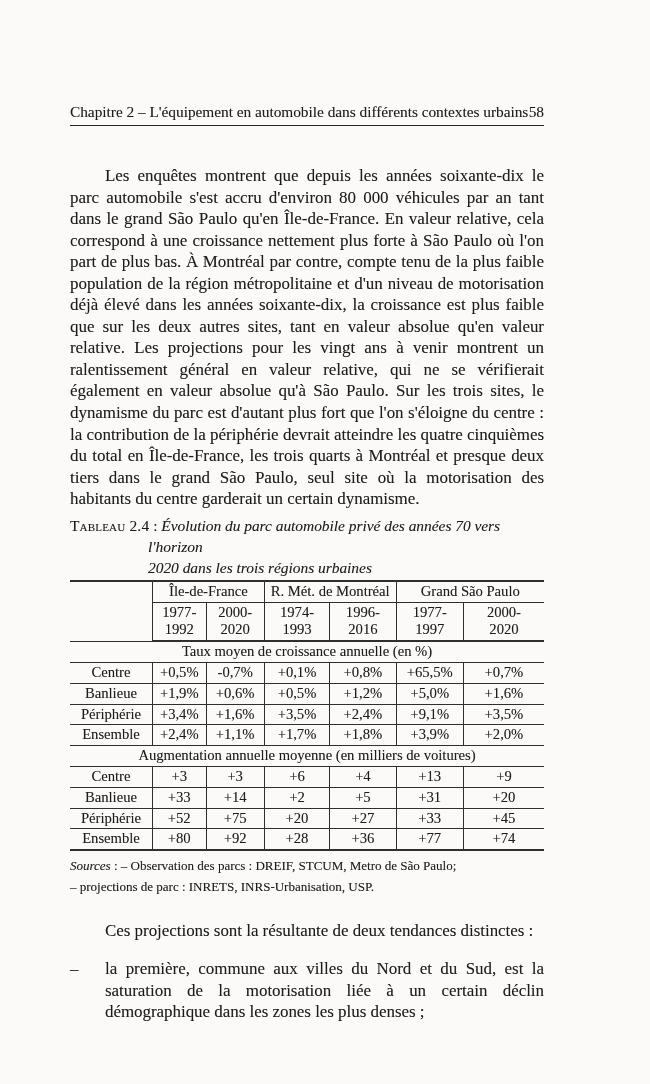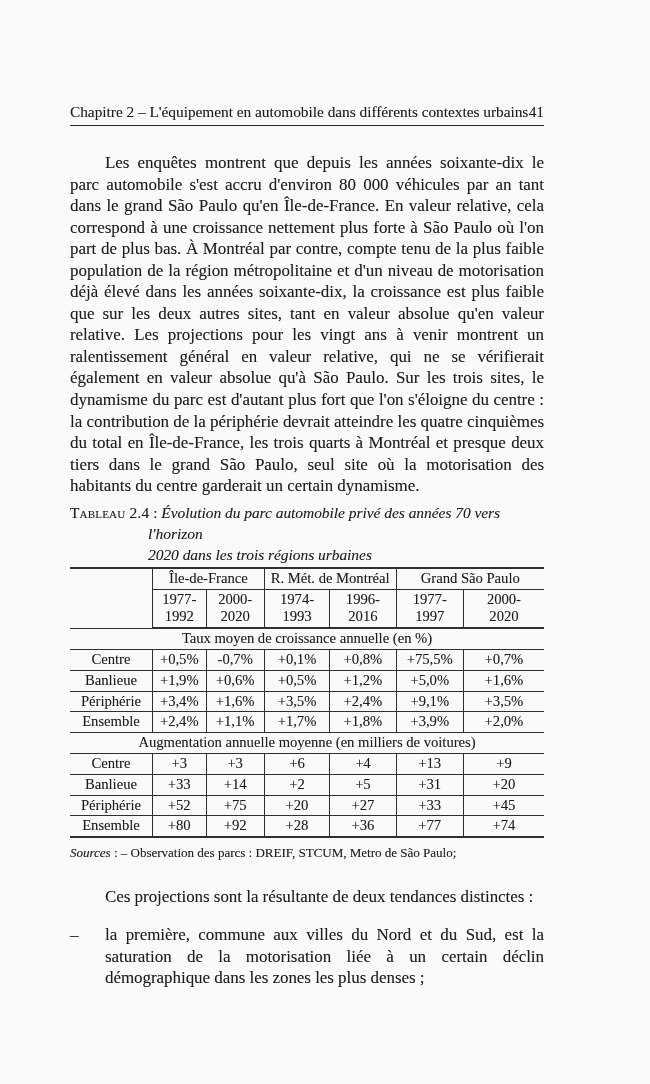--- a/index.html
+++ b/index.html
@@ -20,21 +20,21 @@
     display: flex; justify-content: space-between; align-items: baseline;
     font-size: 15.3px; line-height: 18px;
     border-bottom: 1.6px solid #262626;
     padding-bottom: 4px;
   }
   .para {
     font-size: 16.9px; line-height: 21.55px;
     text-align: justify;
     margin: 0;
   }
-  .para.first { margin-top: 26px; text-indent: 35px; }
+  .para.first { margin-top: 39px; text-indent: 35px; }
   .caption {
     margin-top: 5px;
     font-size: 15.4px; line-height: 21px;
     padding-left: 78px; text-indent: -78px;
   }
   .cap-label { font-variant: small-caps; letter-spacing: 0.2px; }
   .cap-text { font-style: italic; white-space: pre-line; }
   table.parc {
     width: 100%;
     border-collapse: collapse;
@@ -63,21 +63,21 @@
   .list-item .marker { width: 35px; flex: 0 0 35px; font-size: 16.9px; line-height: 21.55px; }
   .list-item .li-text { flex: 1; font-size: 16.9px; line-height: 21.55px; text-align: justify; }
 </style>
 </head>
 <body>
 
 <div class="page">
 
   <div class="running-header">
     <span>Chapitre 2 – L'équipement en automobile dans différents contextes urbains</span>
-    <span>41</span>
+    <span>58</span>
   </div>
 
   <p class="para first">Les enquêtes montrent que depuis les années soixante-dix le parc automobile s'est accru d'environ 80 000 véhicules par an tant dans le grand São Paulo qu'en Île-de-France. En valeur relative, cela correspond à une croissance nettement plus forte à São Paulo où l'on part de plus bas. À Montréal par contre, compte tenu de la plus faible population de la région métropolitaine et d'un niveau de motorisation déjà élevé dans les années soixante-dix, la croissance est plus faible que sur les deux autres sites, tant en valeur absolue qu'en valeur relative. Les projections pour les vingt ans à venir montrent un ralentissement général en valeur relative, qui ne se vérifierait également en valeur absolue qu'à São Paulo. Sur les trois sites, le dynamisme du parc est d'autant plus fort que l'on s'éloigne du centre : la contribution de la périphérie devrait atteindre les quatre cinquièmes du total en Île-de-France, les trois quarts à Montréal et presque deux tiers dans le grand São Paulo, seul site où la motorisation des habitants du centre garderait un certain dynamisme.</p>
 
   <div class="caption"><span class="cap-label">Tableau 2.4</span><span class="cap-sep"> : </span><span class="cap-text">Évolution du parc automobile privé des années 70 vers l'horizon
 2020 dans les trois régions urbaines</span></div>
 
   <table class="parc">
     <colgroup>
       <col style="width:17.4%">
@@ -112,21 +112,21 @@
 
       <tr class="section-row">
         <td colspan="7">Taux moyen de croissance annuelle (en %)</td>
       </tr>
       <tr>
         <td class="lbl">Centre</td>
         <td>+0,5%</td>
         <td>-0,7%</td>
         <td>+0,1%</td>
         <td>+0,8%</td>
-        <td>+75,5%</td>
+        <td>+65,5%</td>
         <td>+0,7%</td>
       </tr>
       <tr>
         <td class="lbl">Banlieue</td>
         <td>+1,9%</td>
         <td>+0,6%</td>
         <td>+0,5%</td>
         <td>+1,2%</td>
         <td>+5,0%</td>
         <td>+1,6%</td>
@@ -187,20 +187,21 @@
         <td>+28</td>
         <td>+36</td>
         <td>+77</td>
         <td>+74</td>
       </tr>
     </tbody>
   </table>
 
   <div class="sources">
     <div class="src-line"><span class="src-label">Sources</span><span> : – Observation des parcs : DREIF, STCUM, Metro de São Paulo;</span></div>
+    <div class="src-line">– projections de parc : INRETS, INRS-Urbanisation, USP.</div>
   </div>
 
   <p class="intro">Ces projections sont la résultante de deux tendances distinctes :</p>
 
   <div class="list-item">
     <span class="marker">–</span>
     <span class="li-text">la première, commune aux villes du Nord et du Sud, est la saturation de la motorisation liée à un certain déclin démographique dans les zones les plus denses ;</span>
   </div>
 
 </div>

